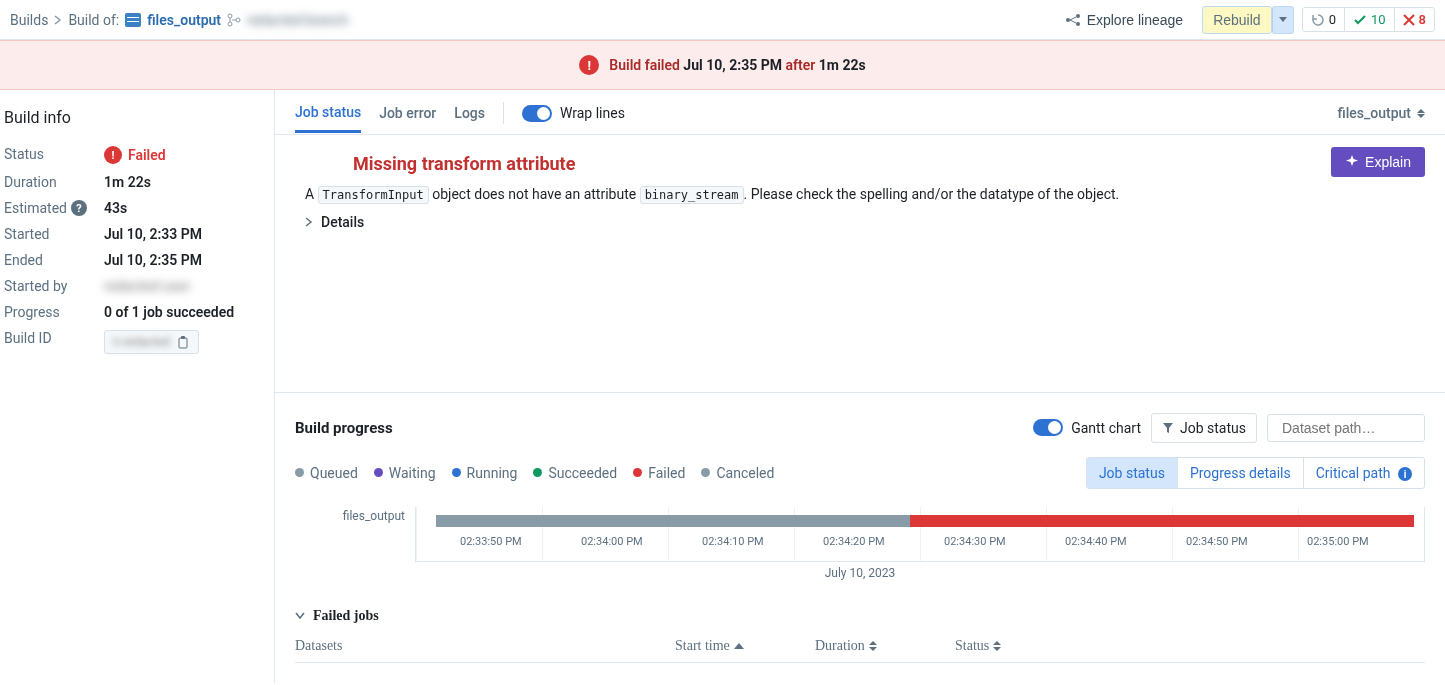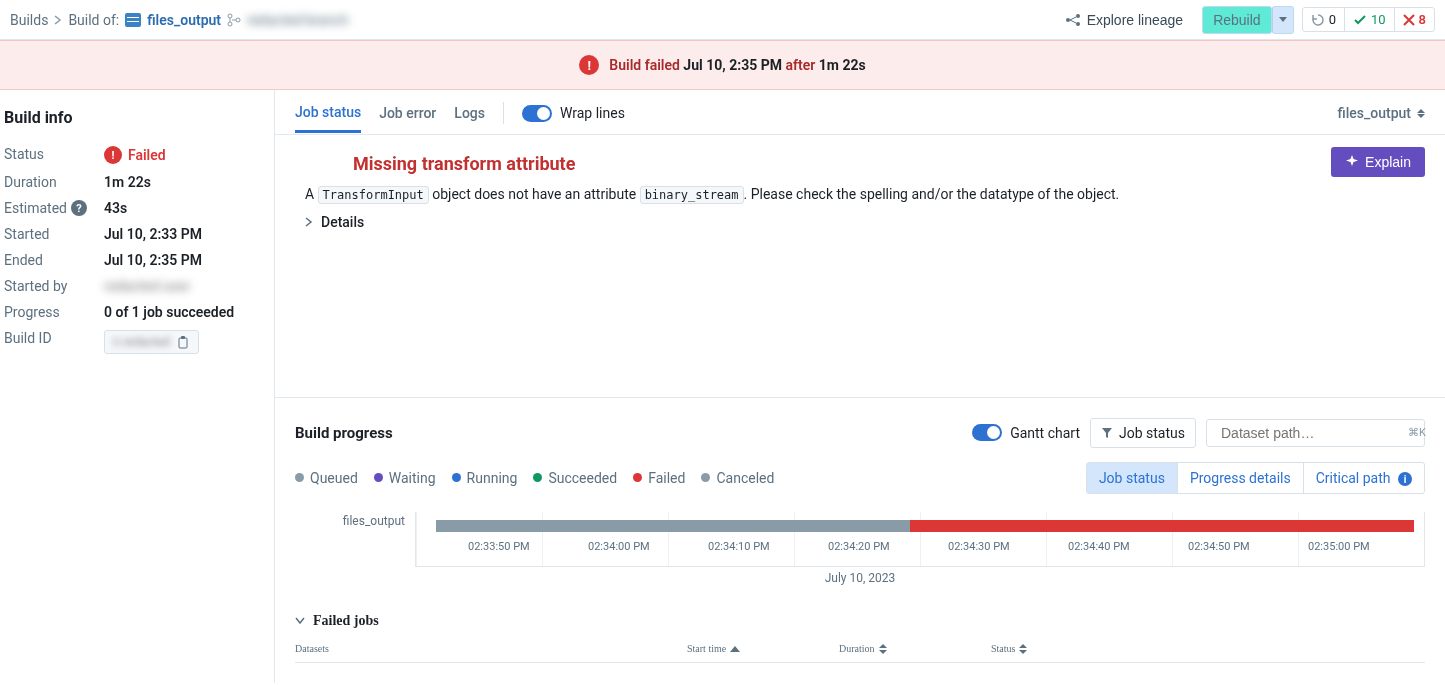--- a/index.html
+++ b/index.html
@@ -40,21 +40,21 @@
   .dataset-icon::after { top:8px; }
   .branch-icon { color:#8a9ba8; }
   .redacted { filter: blur(4px); color:#999; }
   .topbar-right { display:flex; align-items:center; gap:8px; }
   .btn {
     display:inline-flex; align-items:center; gap:6px;
     padding: 5px 10px; border-radius:3px; border:1px solid transparent;
     font-size:14px; cursor:pointer; background:none;
   }
   .btn-explore { color:#394b59;align-items:flex-end; }
-  .btn-rebuild { background:#5eead4; color:#5c7080; border-color:#bcdaf5; }
+  .btn-rebuild { background:#fef9c3; color:#5c7080; border-color:#bcdaf5; }
   .btn-rebuild-drop { background:#d3e6fb; color:#5c7080; padding:5px 6px; border-color:#bcdaf5; border-left:1px solid rgba(0,0,0,0.1);}
   .status-group { display:flex; align-items:center; border:1px solid #d8e1e8; border-radius:3px; }
   .status-chip { display:flex; align-items:center; gap:4px; padding:4px 8px; font-size:13px; }
   .status-chip + .status-chip { border-left:1px solid #d8e1e8; }
   .status-chip.refresh svg { color:#8a9ba8; }
   .status-chip.checks svg { color:#0f9960; }
   .status-chip.errors svg { color:#db3737; }
   .status-chip .count-ok { color:#0f9960; font-weight:400;}
   .status-chip .count-err { color:#db3737; font-weight:600;}
 
@@ -67,21 +67,21 @@
     width:20px;height:20px;border-radius:50%;background:#db3737;color:#fff;
     display:inline-flex;align-items:center;justify-content:center;font-weight:700;font-size:13px;
   }
   .alert-banner .msg { color:#a82a2a; font-weight:600; }
   .alert-banner .msg b { color:#1c2127; font-weight:700; }
 
   .main { display:flex; height: calc(685px - 40px - 52px); }
   .sidebar {
     width:275px; border-right:1px solid #e1e8ed; padding: 18px 10px 0 4px;
   }
-  .sidebar h3 { font-size:16px; font-weight:700; margin-bottom:14px; }
+  .sidebar h3 { font-size:16px; font-weight:400; margin-bottom:14px; }
   .info-row { display:flex; padding:5px 0; }
   .info-label { width:100px; color:#5c7080; }
   .info-val { font-weight:600; display:flex; align-items:center; gap:6px;}
   .fail-dot {
     width:18px;height:18px;border-radius:50%;background:#db3737;color:#fff;
     display:inline-flex;align-items:center;justify-content:center;font-weight:700;font-size:11px;
   }
   .info-val.fail { color:#db3737; }
   .help-icon {
     width:16px;height:16px;border-radius:50%;background:#5c7080;color:#fff;
@@ -123,21 +123,21 @@
   .details-toggle { display:flex;align-items:center;gap:8px;margin-top:12px;color:#1c2127;font-weight:500;cursor:pointer;}
   .details-toggle svg { color:#5c7080;}
 
   .gap { flex:1; }
 
   .progress-section { padding:20px; border-top:1px solid #e1e8ed;}
   .progress-header { display:flex;align-items:center;}
   .progress-header h4 { font-weight:700; font-size:15px;}
   .progress-controls { margin-left:auto; display:flex;align-items:center;gap:10px;}
   .btn-outline { border:1px solid #d8e1e8; border-radius:3px; padding:6px 10px; display:inline-flex;align-items:center;gap:6px;cursor:pointer;}
-  .search-box { border:1px solid #d8e1e8; border-radius:3px; padding:5px 8px; display:inline-flex;align-items:center;gap:6px;width:219px;}
+  .search-box { border:1px solid #d8e1e8; border-radius:3px; padding:5px 8px; display:inline-flex;align-items:center;gap:6px;width:158px;}
   .search-box input { border:none;outline:none;font-size:14px;flex:1;background:transparent;}
   .kbd { font-size:11px;color:#8a9ba8;}
 
   .legend { display:flex;gap:16px;margin-top:14px;align-items:center;}
   .legend-item { display:flex;align-items:center;gap:6px;color:#5c7080;font-size:14px;}
   .dot { width:9px;height:9px;border-radius:50%;}
   .dot.queued{background:#8a9ba8;}
   .dot.waiting{background:#634dbf;}
   .dot.running{background:#2d72d2;}
   .dot.succeeded{background:#0f9960;}
@@ -150,27 +150,27 @@
   .seg.active { background:#d3e6fb;}
   .seg .info-dot { display:inline-flex;width:14px;height:14px;border-radius:50%;background:#2d72d2;color:#fff;align-items:center;justify-content:center;font-size:10px;font-weight:700;margin-left:4px;}
 
   .gantt { margin-top:18px; display:flex; }
   .gantt-label { width:120px;text-align:right; padding-right:10px; color:#5c7080; font-size:12px; padding-top:2px;}
   .gantt-chart { flex:1; border:1px solid #e1e8ed; border-top:none; position:relative; height:55px;}
   .gantt-bar-row { height:28px; position:relative; }
   .gantt-bar { position:absolute;top:8px;height:12px;border-radius:0;}
   .gantt-grid { display:flex; height:100%; position:absolute; inset:0;}
   .gantt-grid .tick { flex:1;border-left:1px solid #eef1f4;}
-  .gantt-ticks { display:flex; position:absolute;left:8px;right:0;top:28px;padding-left:40px;}
+  .gantt-ticks { display:flex; position:absolute;left:0;right:0;top:28px;padding-left:40px;}
   .gantt-ticks .ticklabel { flex:1;font-size:11px;color:#5c7080;padding-left:4px;}
   .gantt-date { text-align:center;font-size:12px;color:#5c7080;margin-top:4px;}
 
   .failed-jobs { margin-top:28px;font-family:Liberation Serif, serif;}
   .failed-header { display:flex;align-items:center;gap:8px;font-weight:700;cursor:pointer;}
-  .jobs-table-header { display:flex; margin-top:14px; color:#5c7080; font-size:10px; border-bottom:1px solid #e1e8ed; padding-bottom:8px;gap:12px;}
+  .jobs-table-header { display:flex; margin-top:14px; color:#5c7080; font-size:14px; border-bottom:1px solid #e1e8ed; padding-bottom:8px;}
   .col-datasets { flex:0 0 380px;}
   .col-start { flex:0 0 140px; display:flex;align-items:center;gap:4px;}
   .col-duration { flex:0 0 140px;display:flex;align-items:center;gap:4px;}
   .col-status { flex:0 0 140px;display:flex;align-items:center;gap:4px;}
   .sort-up { width:0;height:0;border-left:5px solid transparent;border-right:5px solid transparent;border-bottom:6px solid #5c7080;}
   .sort-both { display:inline-flex;flex-direction:column;gap:2px;}
   .sort-both span { width:0;height:0;border-left:4px solid transparent;border-right:4px solid transparent;}
   .sort-both span:first-child{border-bottom:4px solid #5c7080;}
   .sort-both span:last-child{border-top:4px solid #5c7080;}
 </style>

